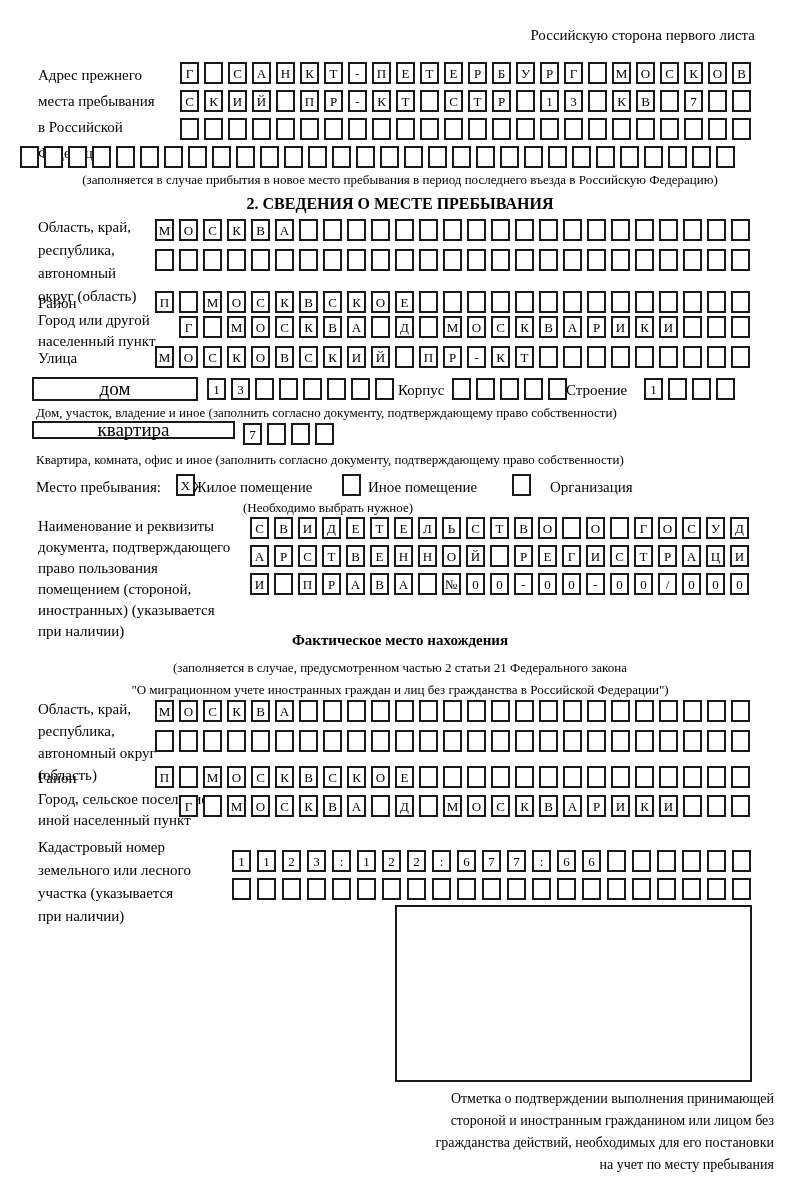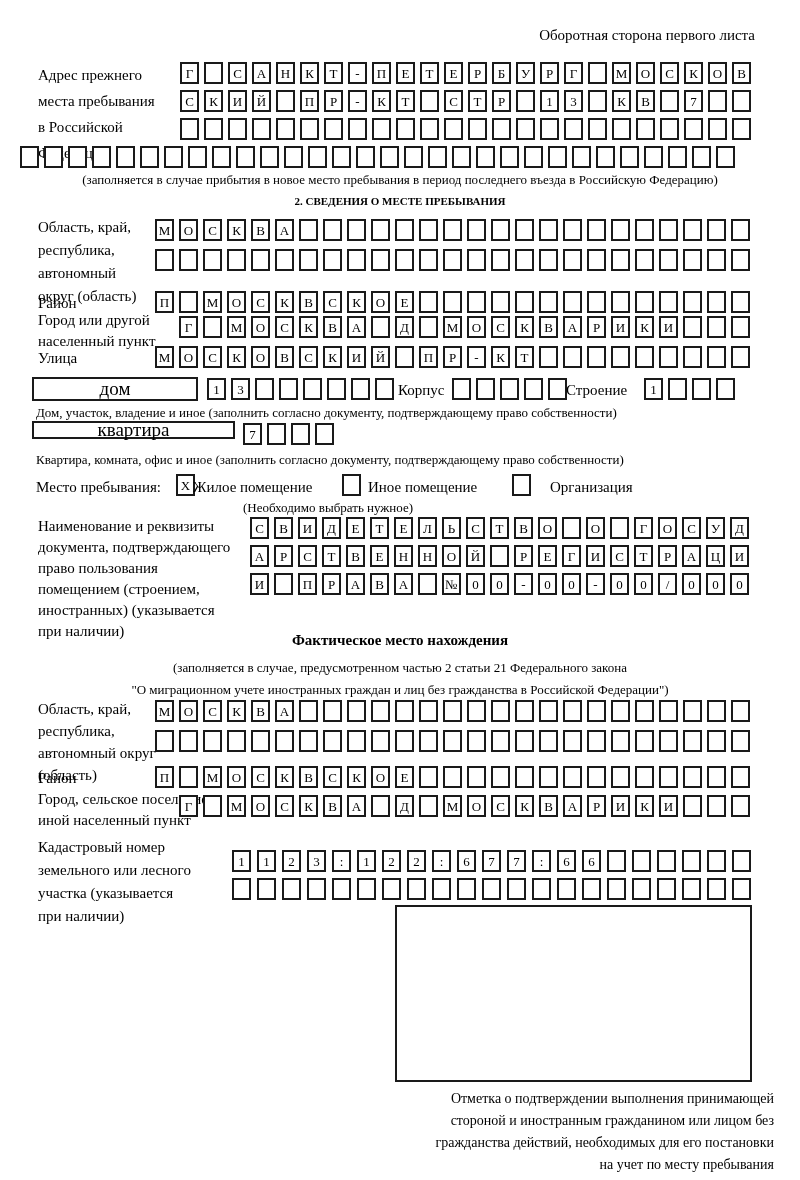--- a/index.html
+++ b/index.html
@@ -3,40 +3,40 @@
 <meta charset="utf-8">
 <style>
   html,body{margin:0;padding:0;background:#fff;}
   #page{
     position:relative;width:800px;height:1180px;background:#fff;
     font-family:"Liberation Serif","DejaVu Serif",serif;color:#000;overflow:hidden;
   }
   .abs{position:absolute;}
   .lbl{font-size:15px;line-height:23px;}
   .cap{font-size:13px;}
-  .title{font-weight:bold;font-size:11px;}
+  .title{font-weight:bold;font-size:16px;}
   .grid{display:flex;gap:5px;}
   .grid.g6{gap:6px;}
   .cell{
     width:19px;height:22px;box-sizing:border-box;border:2px solid #1a1a1a;
     background:#fff;display:flex;align-items:center;justify-content:center;
     font-size:13px;line-height:1;flex:0 0 auto;
   }
   .bigbox{
     box-sizing:border-box;border:2px solid #1a1a1a;background:#fff;
     display:flex;align-items:center;justify-content:center;font-size:19px;
   }
   .center{width:800px;text-align:center;}
 </style>
 </head>
 <body>
 
 <div id="page">
 
-  <div class="abs lbl" style="top:24px;right:45px;">Оборотная сторона первого листа</div>
+  <div class="abs lbl" style="top:24px;right:45px;">Российскую сторона первого листа</div>
 
   <div class="abs lbl" style="left:38px;top:62px;line-height:26px;width:150px;">
       <div>Адрес прежнего</div>
       <div>места пребывания</div>
       <div>в Российской</div>
       <div>Федерации</div>
     </div>
   <div class="abs grid" style="left:180px;top:62px;">
       <span class="cell">Г</span>
       <span class="cell"></span>
@@ -344,21 +344,21 @@
   <span class="abs cell" style="left:342px;top:474px;"></span>
   <div class="abs lbl" style="left:368px;top:476px;">Иное помещение</div>
   <span class="abs cell" style="left:512px;top:474px;"></span>
   <div class="abs lbl" style="left:550px;top:476px;">Организация</div>
   <div class="abs cap" style="left:243px;top:500px;">(Необходимо выбрать нужное)</div>
 
   <div class="abs lbl" style="left:38px;top:516px;line-height:21px;width:215px;">
       <div>Наименование и реквизиты</div>
       <div>документа, подтверждающего</div>
       <div>право пользования</div>
-      <div>помещением (строением,</div>
+      <div>помещением (стороной,</div>
       <div>иностранных) (указывается</div>
       <div>при наличии)</div>
     </div>
   <div class="abs grid" style="left:250px;top:517px;">
       <span class="cell">С</span>
       <span class="cell">В</span>
       <span class="cell">И</span>
       <span class="cell">Д</span>
       <span class="cell">Е</span>
       <span class="cell">Т</span>

